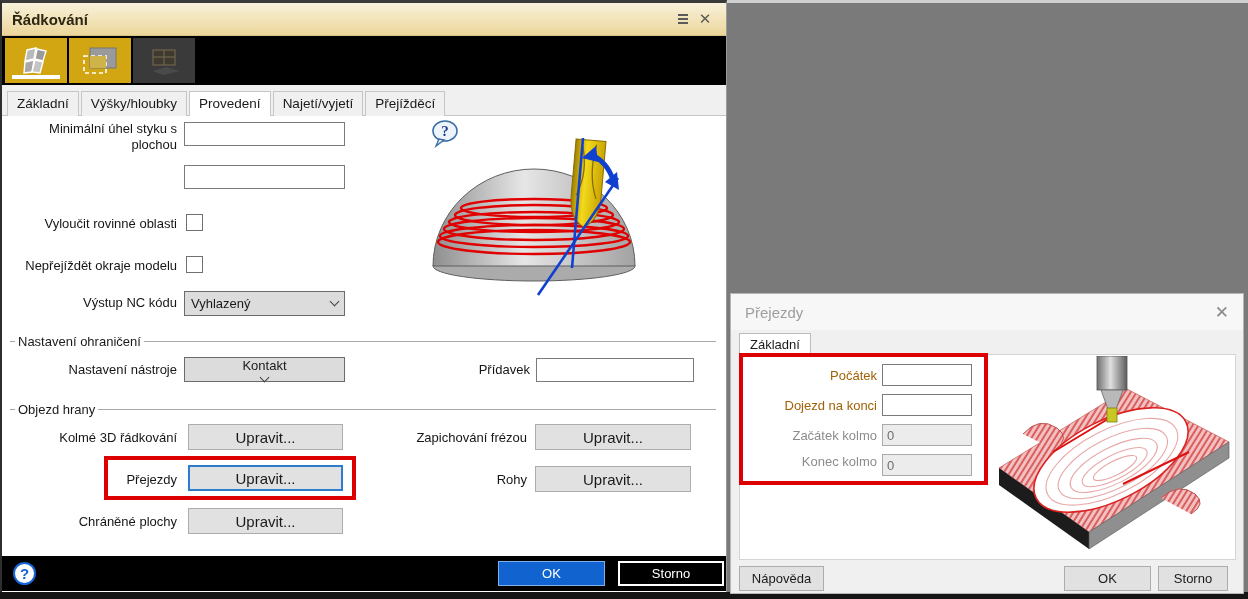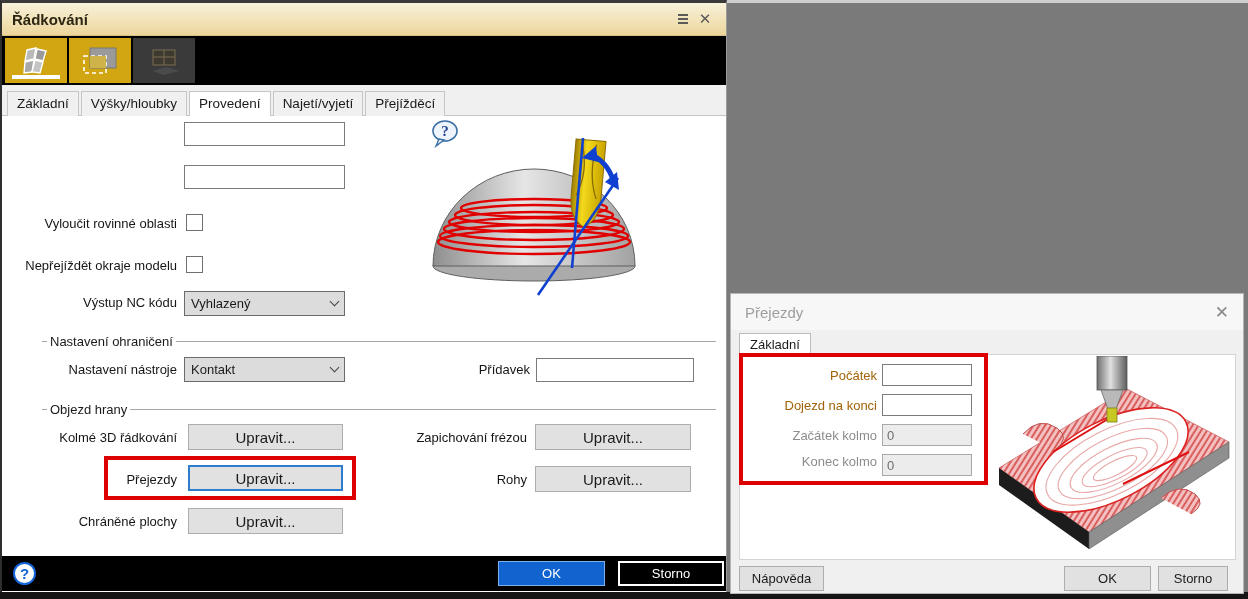--- a/index.html
+++ b/index.html
@@ -44,21 +44,21 @@
   .txt:disabled, .txt.disabled { background:#ececec; color:#6e6e6e; }
   .checkbox { position:absolute; width:17px; height:17px; border:1px solid #707070; background:#fff; cursor:pointer; }
   .dropdown { position:absolute; height:25px; background:#dcdcdc; border:1px solid #6b6b6b;
     display:flex; align-items:center; padding:0 6px; cursor:pointer; }
   .dropdown .dd-text { flex:1; }
   .chev { width:7px; height:7px; border-right:1.5px solid #444; border-bottom:1.5px solid #444;
     transform:rotate(45deg); margin-top:-4px; }
   .btn { position:absolute; background:#e1e1e1; border:1px solid #adadad; height:26px;
     display:flex; align-items:center; justify-content:center; font-size:15px; cursor:pointer; }
   .btn.focus { border:2px solid #2e7ccc; }
-  .group-hdr { position:absolute; left:8px; right:10px; display:flex; align-items:center;margin-left:32px; }
+  .group-hdr { position:absolute; left:8px; right:10px; display:flex; align-items:center; }
   .group-hdr::before { content:""; width:5px; border-top:1px solid #a8a8a8; }
   .group-hdr::after { content:""; flex:1; border-top:1px solid #a8a8a8; }
   .group-hdr .gt { padding:0 3px; position:relative; top:0; }
   .red-rect { position:absolute; border:4px solid #dd0000; z-index:5; pointer-events:none; }
 
   .help-circle { position:absolute; width:23px; height:23px; border-radius:50%; background:#fff;
     border:2px solid #1565d8; color:#1565d8; font-weight:bold; font-size:15px;
     display:flex; align-items:center; justify-content:center; cursor:pointer; }
   .help-bubble { position:absolute; cursor:pointer; }
 
@@ -136,20 +136,21 @@
     <div class="tabbar">
       <div class="tab">Základní</div>
       <div class="tab">Výšky/hloubky</div>
       <div class="tab active">Provedení</div>
       <div class="tab">Najetí/vyjetí</div>
       <div class="tab">Přejížděcí</div>
     </div>
 
     <div class="content">
 
+      <div class="lbl" style="left:2px; top:5px; width:173px;">Minimální úhel styku s plochou</div>
       <input class="txt" style="left: 182px; top: 6px; width: 161px;" value="">
 
       <input class="txt" style="left: 182px; top: 49px; width: 161px;" value="">
 
       <div class="lbl" style="left:2px; top:100px; width:173px;">Vyloučit rovinné oblasti</div>
       <span class="checkbox" style="left:184px; top:98px;"></span>
 
       <div class="lbl" style="left:2px; top:142px; width:173px;">Nepřejíždět okraje modelu</div>
       <span class="checkbox" style="left:184px; top:140px;"></span>
 
@@ -197,21 +198,21 @@
         <line x1="118" y1="157" x2="198" y2="40" stroke="#1040d0" stroke-width="2.6"></line>
         <path d="M170 16 A 42 42 0 0 1 193 42" fill="none" stroke="#1040d0" stroke-width="5"></path>
         <polygon points="162,20 176,8 178,24" fill="#1040d0"></polygon>
         <polygon points="197,34 199,52 185,44" fill="#1040d0"></polygon>
       </svg>
 
       <div class="group-hdr" style="top:218px;">
         <span class="gt">Nastavení ohraničení</span>
       </div>
       <div class="lbl" style="left:2px; top:246px; width:173px;">Nastavení nástroje</div>
-      <div class="dropdown" style="left:182px; top:241px; width:161px;">
+      <div class="dropdown" style="left:182px; top:241px; width:161px;flex-direction:column;">
         <span class="dd-text">Kontakt</span>
         <span class="chev"></span>
       </div>
       <div class="lbl" style="left:400px; top:246px; width:128px;">Přídavek</div>
       <input class="txt" style="left: 534px; top: 242px; width: 158px;" value="">
 
       <div class="group-hdr" style="top:286px;">
         <span class="gt">Objezd hrany</span>
       </div>
 

